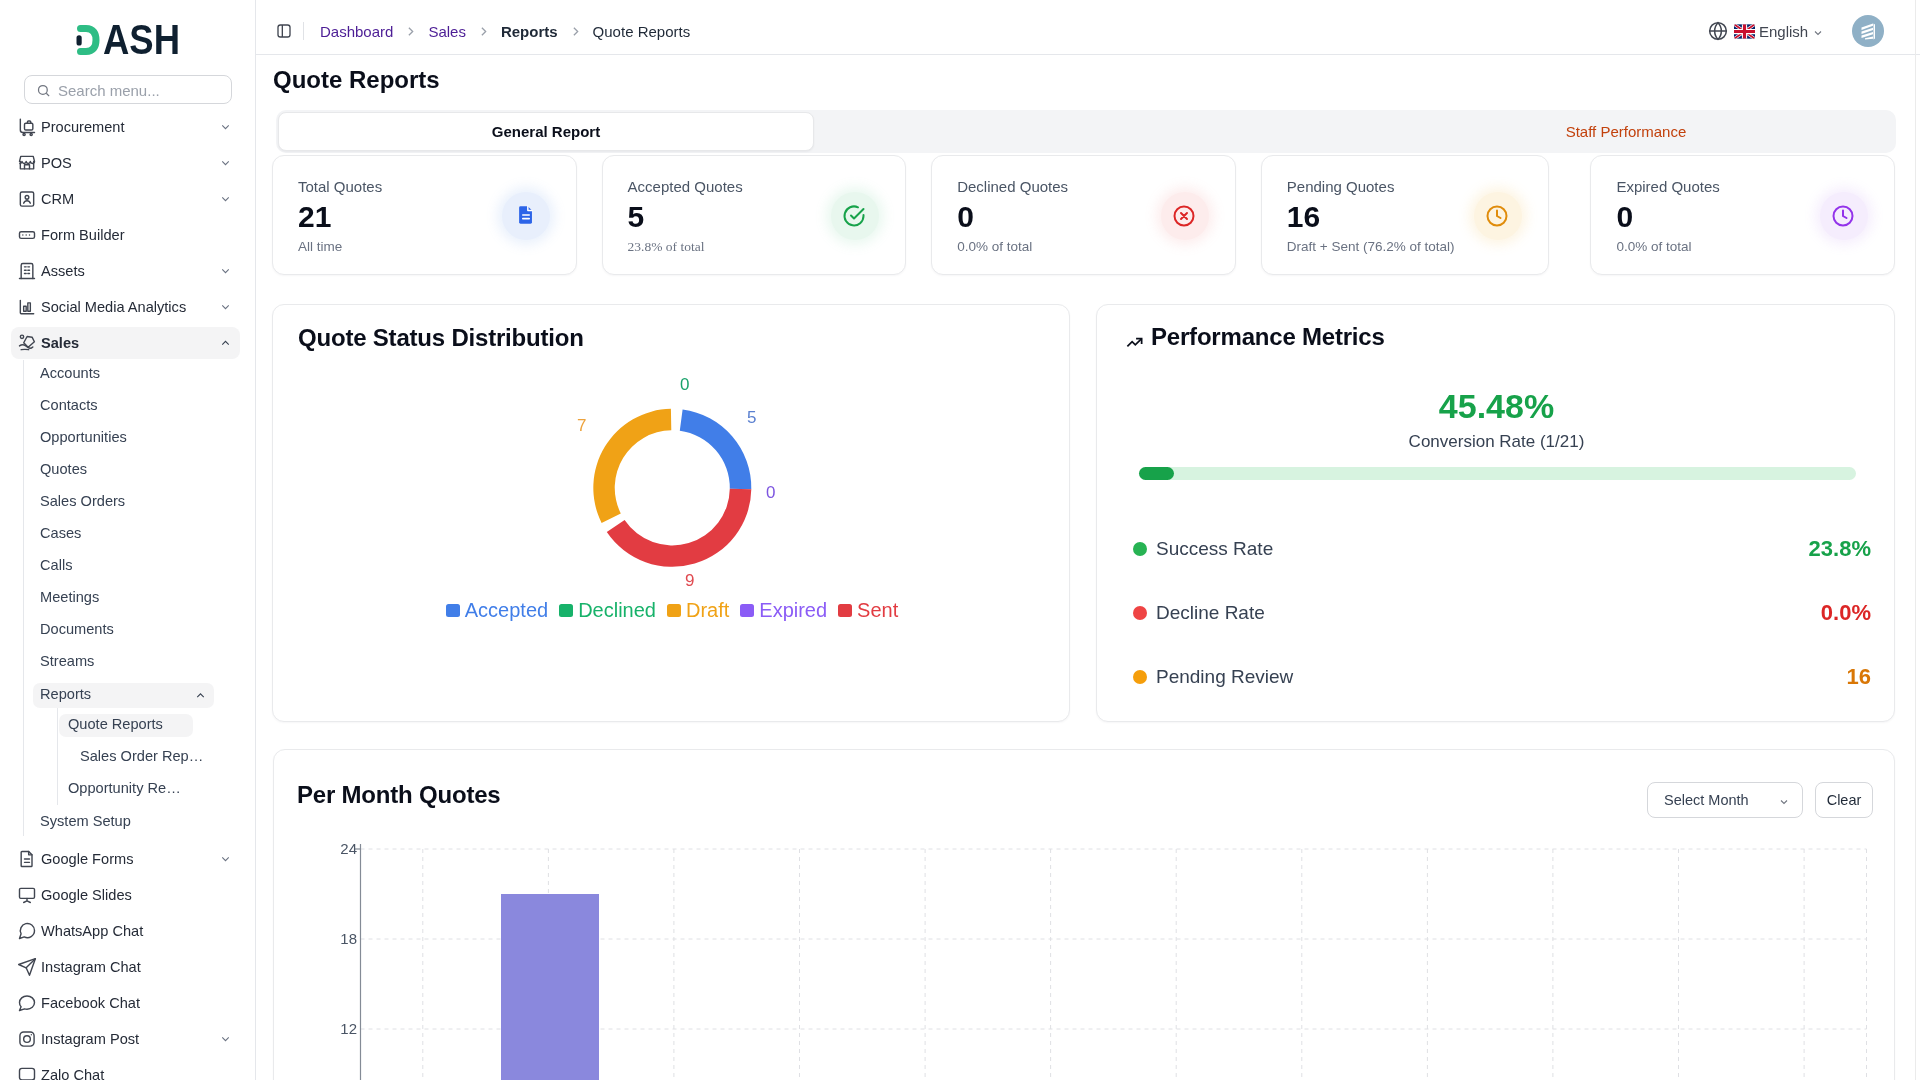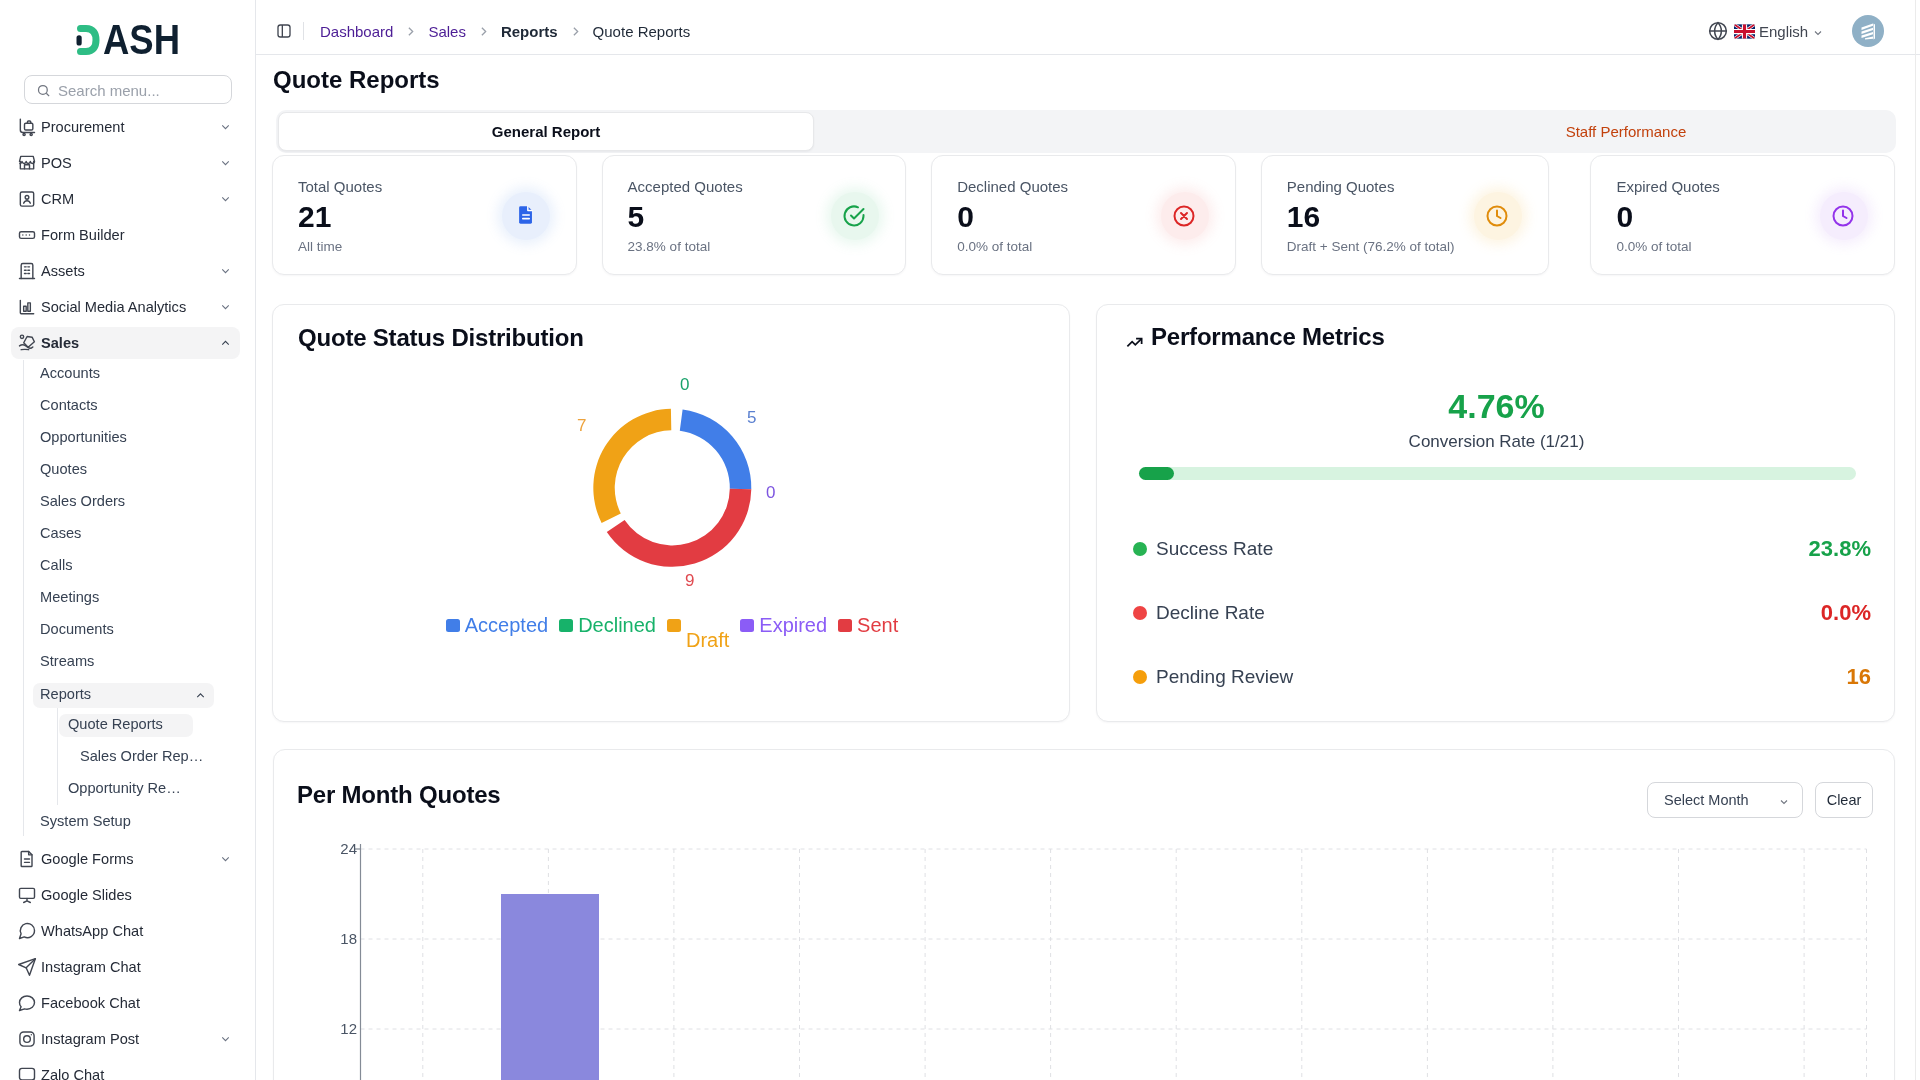--- a/index.html
+++ b/index.html
@@ -332,21 +332,21 @@
           <svg width="22" height="22" viewBox="0 0 24 24" fill="none" stroke="#2c64e8" stroke-width="2" stroke-linecap="round" stroke-linejoin="round">
             <path d="M6 2.5h8l4.5 4.5v13a1.5 1.5 0 01-1.5 1.5H6A1.5 1.5 0 014.5 20V4A1.5 1.5 0 016 2.5z" fill="#2c64e8" stroke="none"></path>
             <path d="M8.5 12h7M8.5 16h7" stroke="#fff" stroke-width="1.8"></path>
             <path d="M14 2.5V7h4.5" stroke="#fff" stroke-width="1.6" fill="none"></path>
           </svg>
         </div>
     </div>
     <div class="card" style="left:345.6px; top:100px; width:304.6px; height:120px;">
       <div class="stitle" style="top:22px;">Accepted Quotes</div>
       <div class="snum" style="top:44px;">5</div>
-      <div class="ssub" style="top:83px;">23.8% of total</div>
+      <div class="ssub" style="top:83px;font-family:Liberation Serif, serif;">23.8% of total</div>
       <div class="icirc" style="right:26px; top:36px; background:#e8f7ee; box-shadow:0 0 12px 5px rgba(232,247,238,.9);"></div>
       <div class="abs" style="right:39px; top:48px;">
           <svg width="24" height="24" viewBox="0 0 24 24" fill="none" stroke="#17a24a" stroke-width="2" stroke-linecap="round" stroke-linejoin="round">
             <path d="M21.5 11v1A9.5 9.5 0 1116 3.3"></path>
             <path d="M21.5 5L12 14.5 9 11.5"></path>
           </svg>
         </div>
     </div>
     <div class="card" style="left:675.2px; top:100px; width:304.6px; height:120px;">
       <div class="stitle" style="top:22px;">Declined Quotes</div>
@@ -405,41 +405,41 @@
       <span class="leg">
             <i style="background:#417ee8;"></i>
             <b style="color:#417ee8;">Accepted</b>
           </span>
       <span class="leg">
             <i style="background:#17b26a;"></i>
             <b style="color:#17b26a;">Declined</b>
           </span>
       <span class="leg">
             <i style="background:#f0a216;"></i>
-            <b style="color:#f0a216;margin-top:30px;">Draft</b>
+            <b style="color:#f0a216;">Draft</b>
           </span>
       <span class="leg">
             <i style="background:#8b5cf6;"></i>
             <b style="color:#8b5cf6;">Expired</b>
           </span>
       <span class="leg">
             <i style="background:#e23c42;"></i>
             <b style="color:#e23c42;">Sent</b>
           </span>
     </div>
       </div>
   </div>
 
   <div class="card" style="left:840px; top:249px; width:799px; height:418px;" id="perf">
     <svg class="abs" style="left:28px; top:28px;" width="19" height="19" viewBox="0 0 24 24" fill="none" stroke="#0a0e1a" stroke-width="2.2">
         <path d="M3 17l6-6 4 4 8-8"></path>
         <path d="M14 7h7v7"></path>
       </svg>
     <div class="ptitle abs" style="left:54px; top:18px;">Performance Metrics</div>
-    <div class="abs" style="left:0; top:82px; width:799px; text-align:center; font-size:34px; font-weight:bold; color:#17a24a;">4.76%</div>
+    <div class="abs" style="left:0; top:82px; width:799px; text-align:center; font-size:34px; font-weight:bold; color:#17a24a;">45.48%</div>
     <div class="abs" style="left:0; top:127px; width:799px; text-align:center; font-size:17px; color:#364152;">Conversion Rate (1/21)</div>
     <div class="abs" style="left:42px; top:162px; width:717px; height:13px; border-radius:7px; background:#d7f3e0;">
       <div style="width:35px; height:13px; border-radius:7px; background:#17a24a;"></div>
     </div>
     <div id="mrows">
     <div class="abs" style="left:0; top:229.7px; width:799px; height:28px;">
       <span class="abs" style="left:36px; top:7px; width:14px; height:14px; border-radius:50%; background:#27b353;"></span>
       <span class="abs mrow-label" style="left:59px; top:3px;">Success Rate</span>
       <span class="abs mrow-val" style="right:25px; top:1px; color:#17a24a;">23.8%</span>
     </div>

